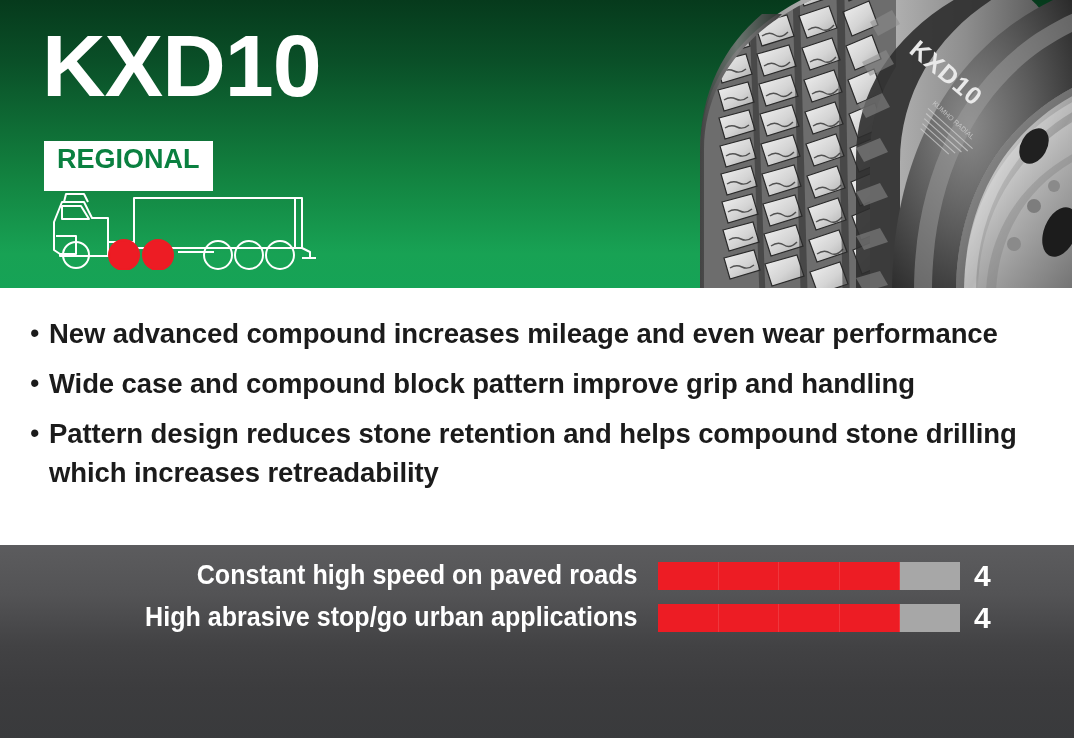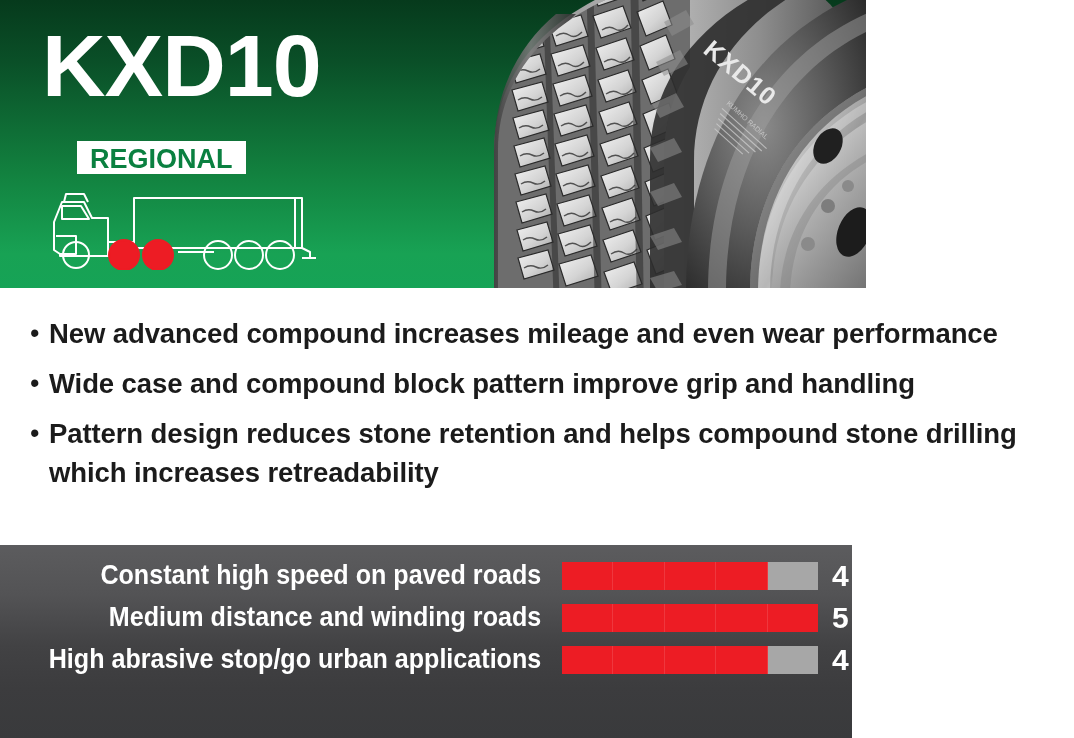--- a/index.html
+++ b/index.html
@@ -7,40 +7,39 @@
   body {
     font-family:"Liberation Sans", sans-serif;
     -webkit-font-smoothing:antialiased;
     overflow:hidden;
   }
 
   #sheet { position:relative; width:1074px; height:738px; background:#fff; overflow:hidden; }
 
   
   .header {
-    position:absolute; left:0; top:0; width:866px; height:288px;
+    position:absolute; left:0; top:0; width:1072px; height:288px;
     background:linear-gradient(180deg,#063a1c 0%, #0a5028 22%, #12813f 60%, #18a254 88%, #16a356 100%);
     overflow:hidden;
   }
   .header-inner { position:absolute; left:0; top:0; width:660px; height:288px; }
 
   .product-title {
     position:absolute; left:42px; top:22px;
     font-size:88px; line-height:1;
     font-weight:700; color:#ffffff;
     letter-spacing:-1px;
   }
 
   .badges { position:absolute; left:44px; top:141px; display:flex; gap:10px; }
   .badge {
     background:#ffffff;
-    padding:5px 13px 1px 13px;
+    padding:5px 13px 18px 13px;
     font-size:27px; font-weight:700; line-height:1;
     letter-spacing:0px;
-    margin-left:33px;
   }
   .badge-regional { color:#0a8040; }
   .badge-highway  { color:#1a1a1a; }
 
   
   .truck { position:absolute; left:48px; top:192px; }
 
   
   .tire-wrap {
     position:absolute; right:-4px; top:0; width:420px; height:290px;
@@ -58,21 +57,21 @@
     font-size:27.5px; line-height:1.42;
     color:#1b1b1b;
     margin-bottom:11px;
     letter-spacing:-0.1px;
   }
   .bullet .dot { flex:0 0 auto; width:19px; font-size:27px; line-height:1.42; color:#1b1b1b; }
   .bullet .btext { flex:1 1 auto;font-weight:bold; }
 
   
   .footer {
-    position:absolute; left:0; top:545px; width:852px; height:193px;
+    position:absolute; left:0; top:545px; width:1074px; height:193px;
     background:linear-gradient(180deg,#5c5c5e 0%, #535355 26%, #424244 52%, #3c3c3e 74%, #393a3c 100%);
     padding-top:10px;
   }
   .rating-row {
     display:flex; align-items:center;
     height:41px;
     margin-bottom:1px;
   }
   .rating-label {
     width:658px; text-align:right;
@@ -369,31 +368,20 @@
       <div class="rating-bar">
         <div class="seg on"></div>
         <div class="seg on"></div>
         <div class="seg on"></div>
         <div class="seg on"></div>
         <div class="seg off"></div>
       </div>
       <div class="rating-value">4</div>
     </div>
 
-    <div class="rating-row">
-      <div class="rating-label">Medium distance and winding roads</div>
-      <div class="rating-bar">
-        <div class="seg on"></div>
-        <div class="seg on"></div>
-        <div class="seg on"></div>
-        <div class="seg on"></div>
-        <div class="seg on"></div>
-      </div>
-      <div class="rating-value">5</div>
-    </div>
 
 
     <div class="rating-row">
       <div class="rating-label">High abrasive stop/go urban applications</div>
       <div class="rating-bar">
         <div class="seg on"></div>
         <div class="seg on"></div>
         <div class="seg on"></div>
         <div class="seg on"></div>
         <div class="seg off"></div>

